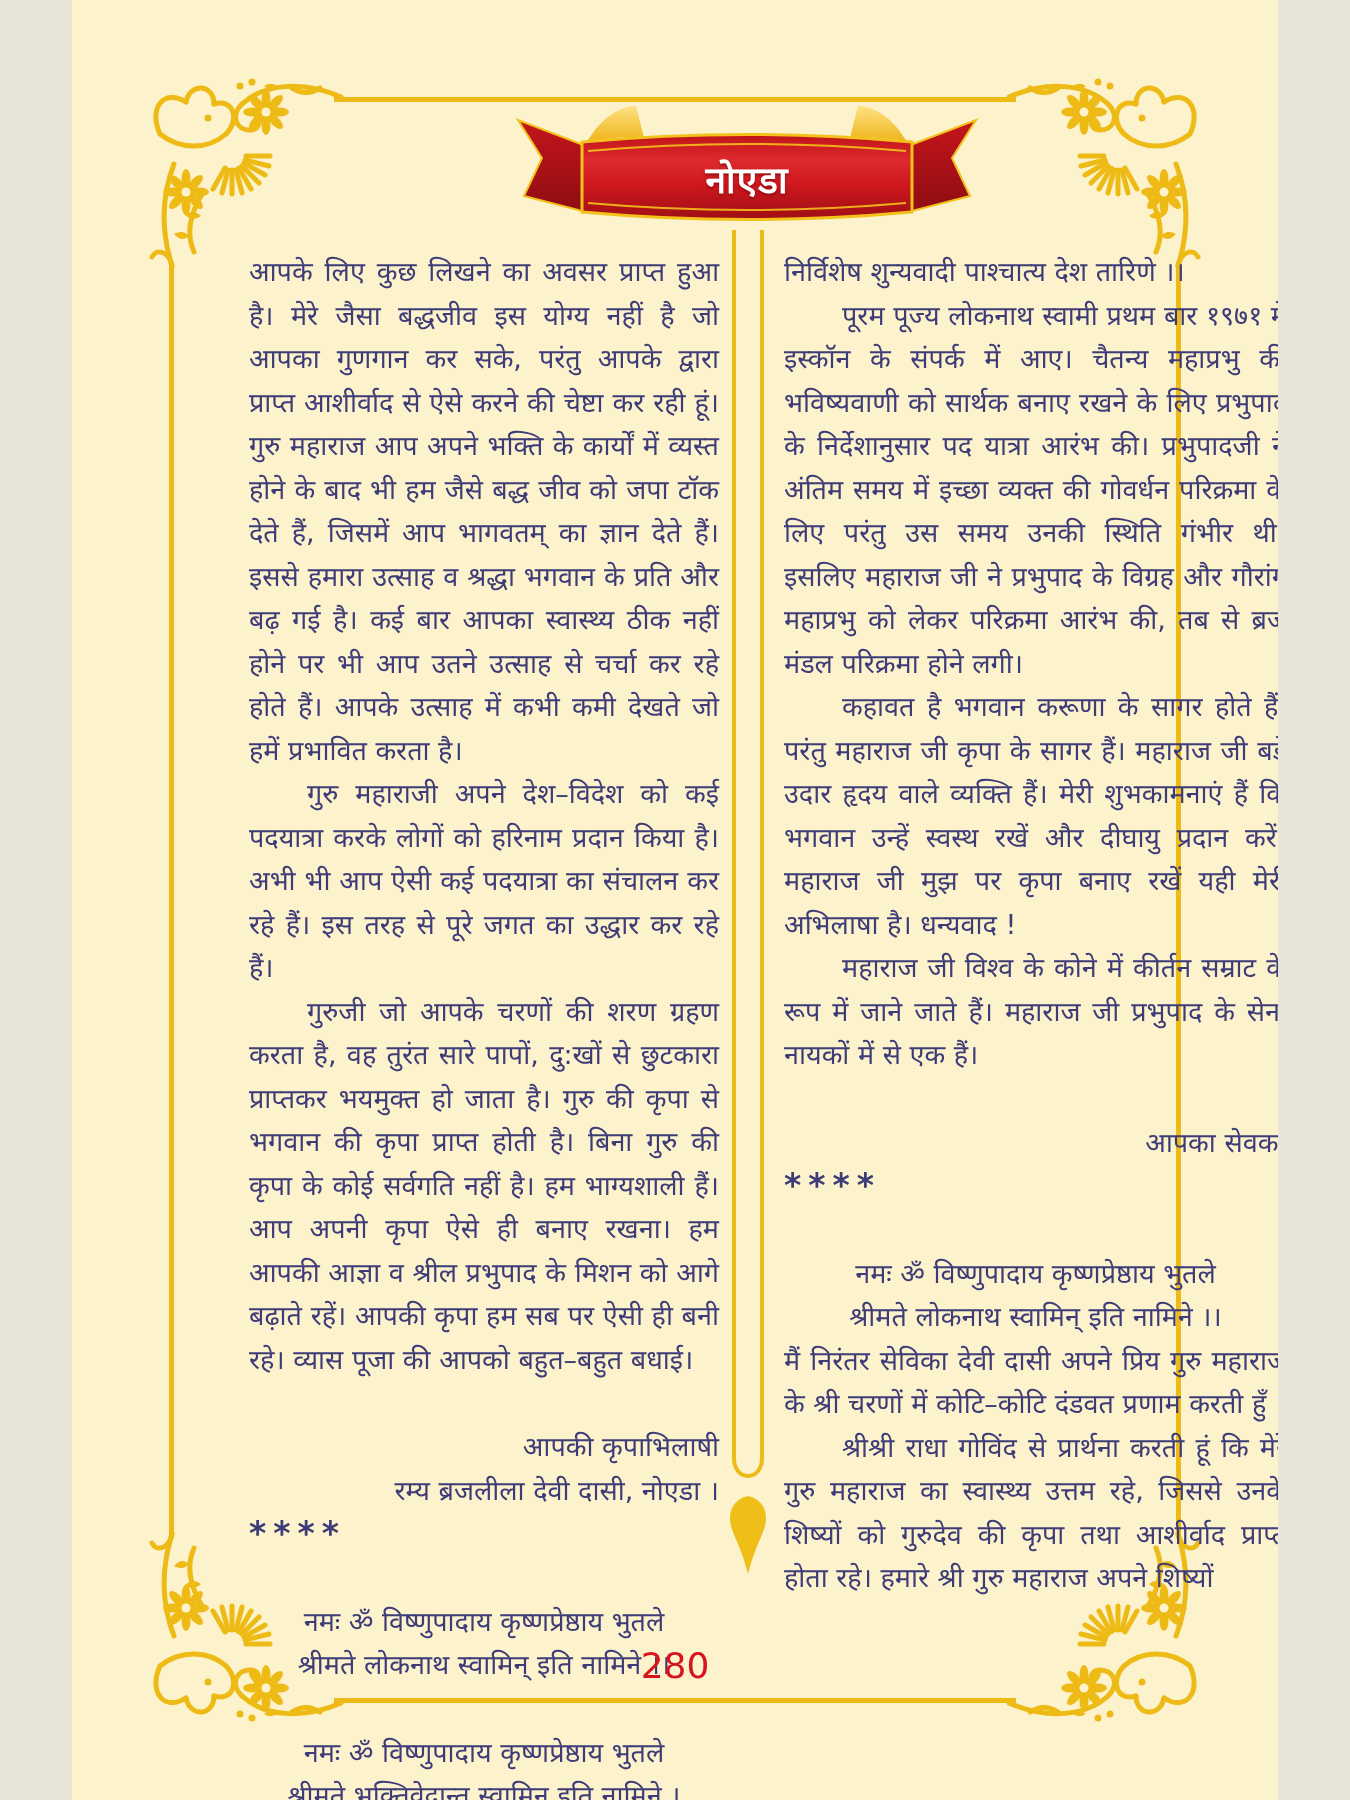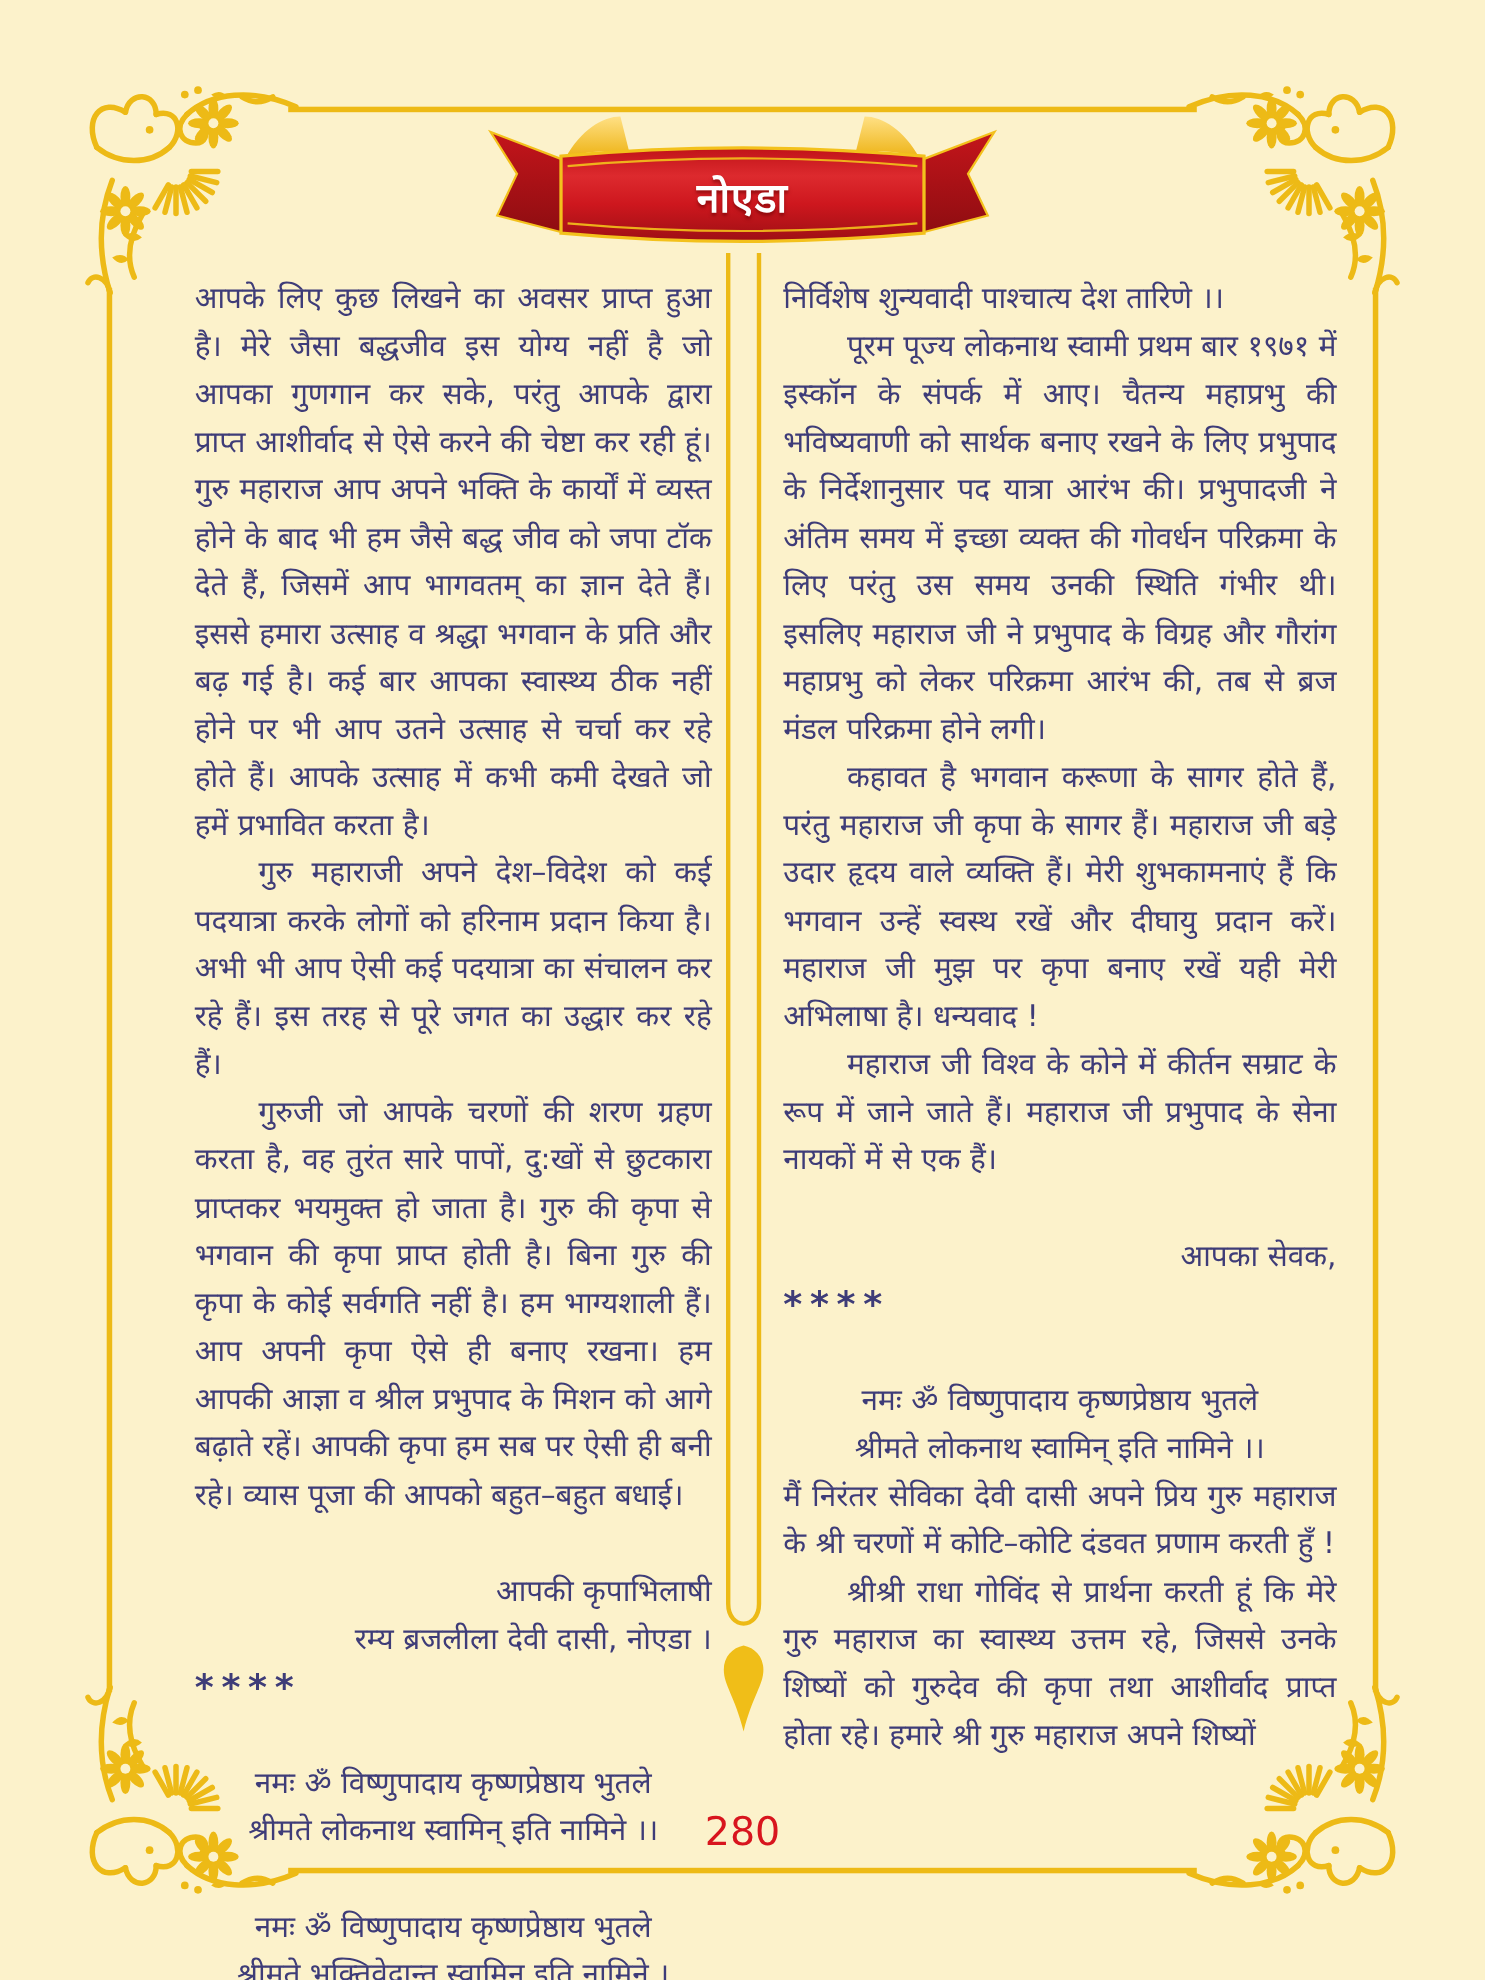--- a/index.html
+++ b/index.html
@@ -8,25 +8,26 @@
     --ink:#3E3C78;
     --page-bg:#FCF2CB;
     --ribbon-red:#CE171E;
     --ribbon-red-dark:#A30F14;
     --pageno-red:#D8151E;
     --banner-text:#FFFFFF;
   }
   html,body{margin:0;padding:0;background:#e8e4d8;}
   .page{
     position:relative;
-    width:1350px;height:1800px;
+    width:1190px;height:1800px;
     margin:0 auto;
     background:var(--page-bg);
     overflow:hidden;
     font-family:"DejaVu Sans", sans-serif;
+    padding-left:16px;
   }
   
   .frame-line{position:absolute;background:var(--gold);}
   .fl-top{left:262px;right:262px;top:97px;height:5px;}
   .fl-bottom{left:262px;right:262px;bottom:97px;height:5px;}
   .fl-left{top:262px;bottom:262px;left:97px;width:5px;}
   .fl-right{top:262px;bottom:262px;right:97px;width:5px;}
   .corner{position:absolute;width:200px;height:200px;}
   .c-tl{left:72px;top:72px;}
   .c-tr{right:72px;top:72px;transform:scaleX(-1);}

